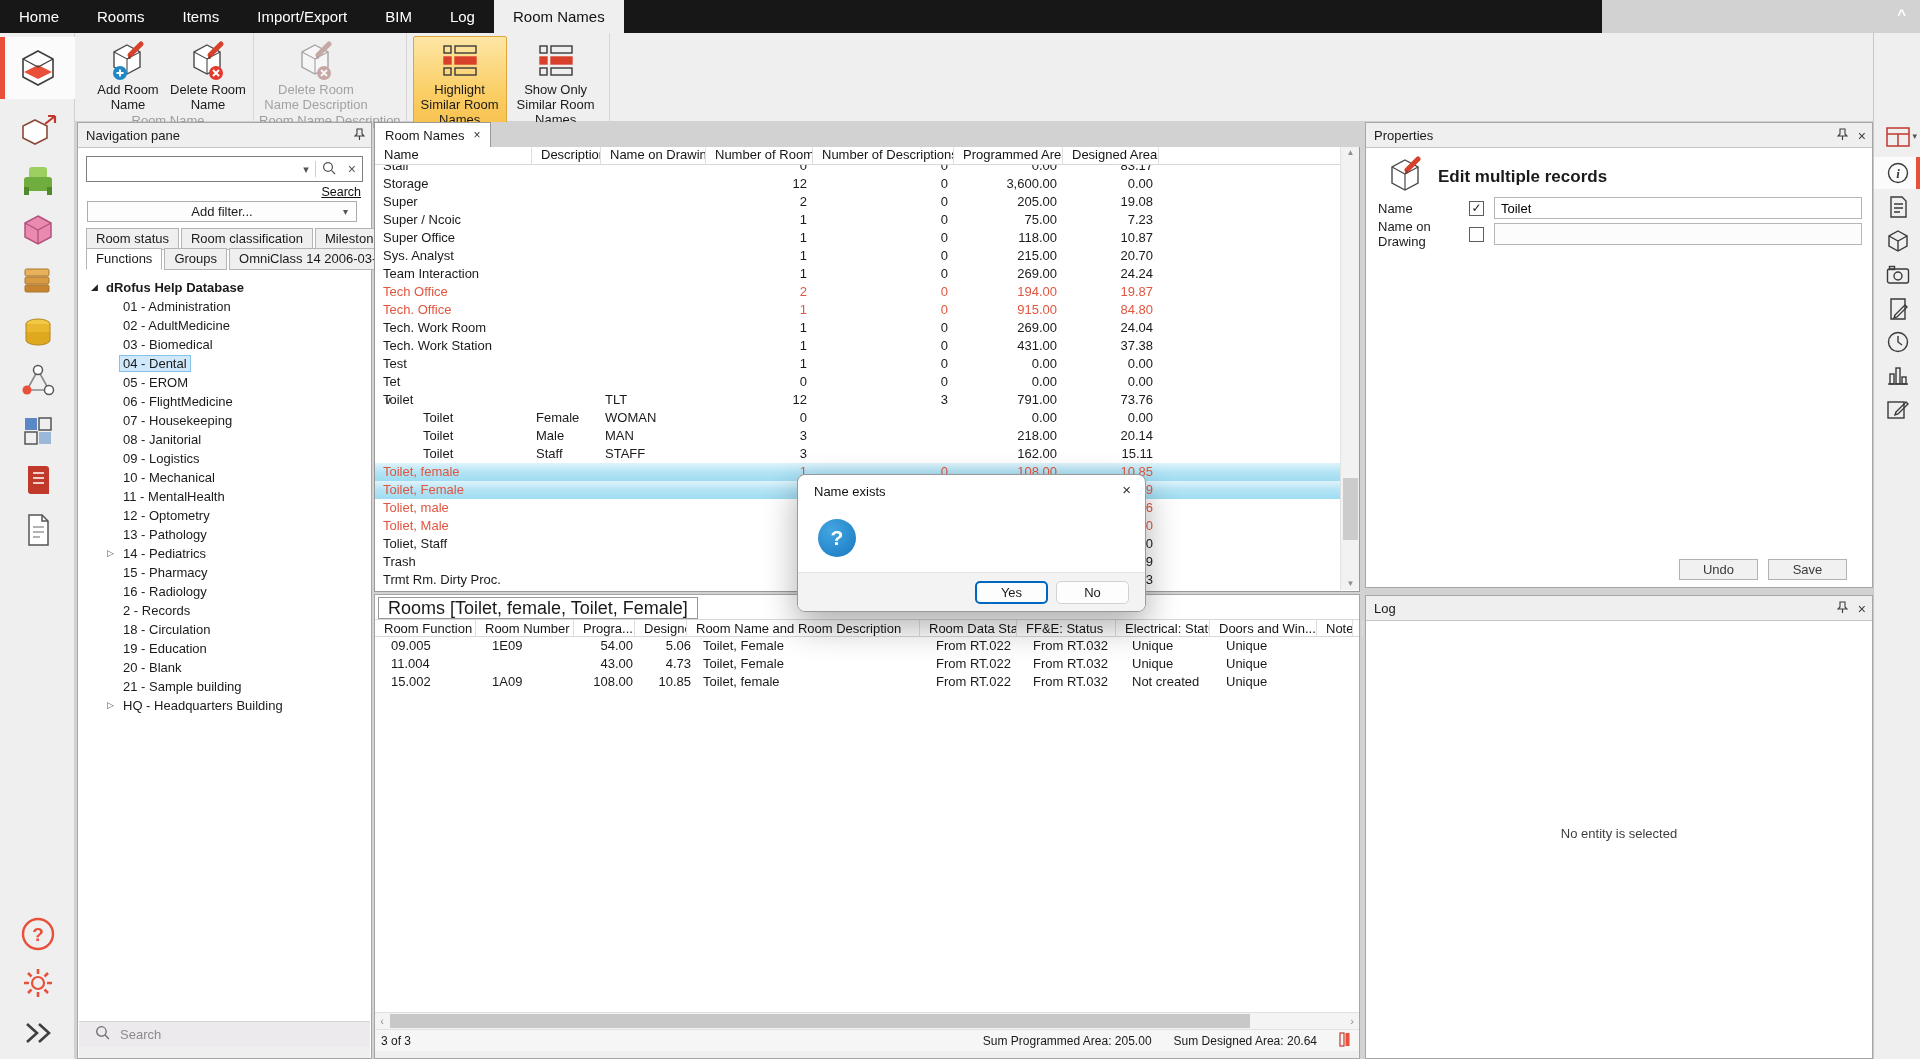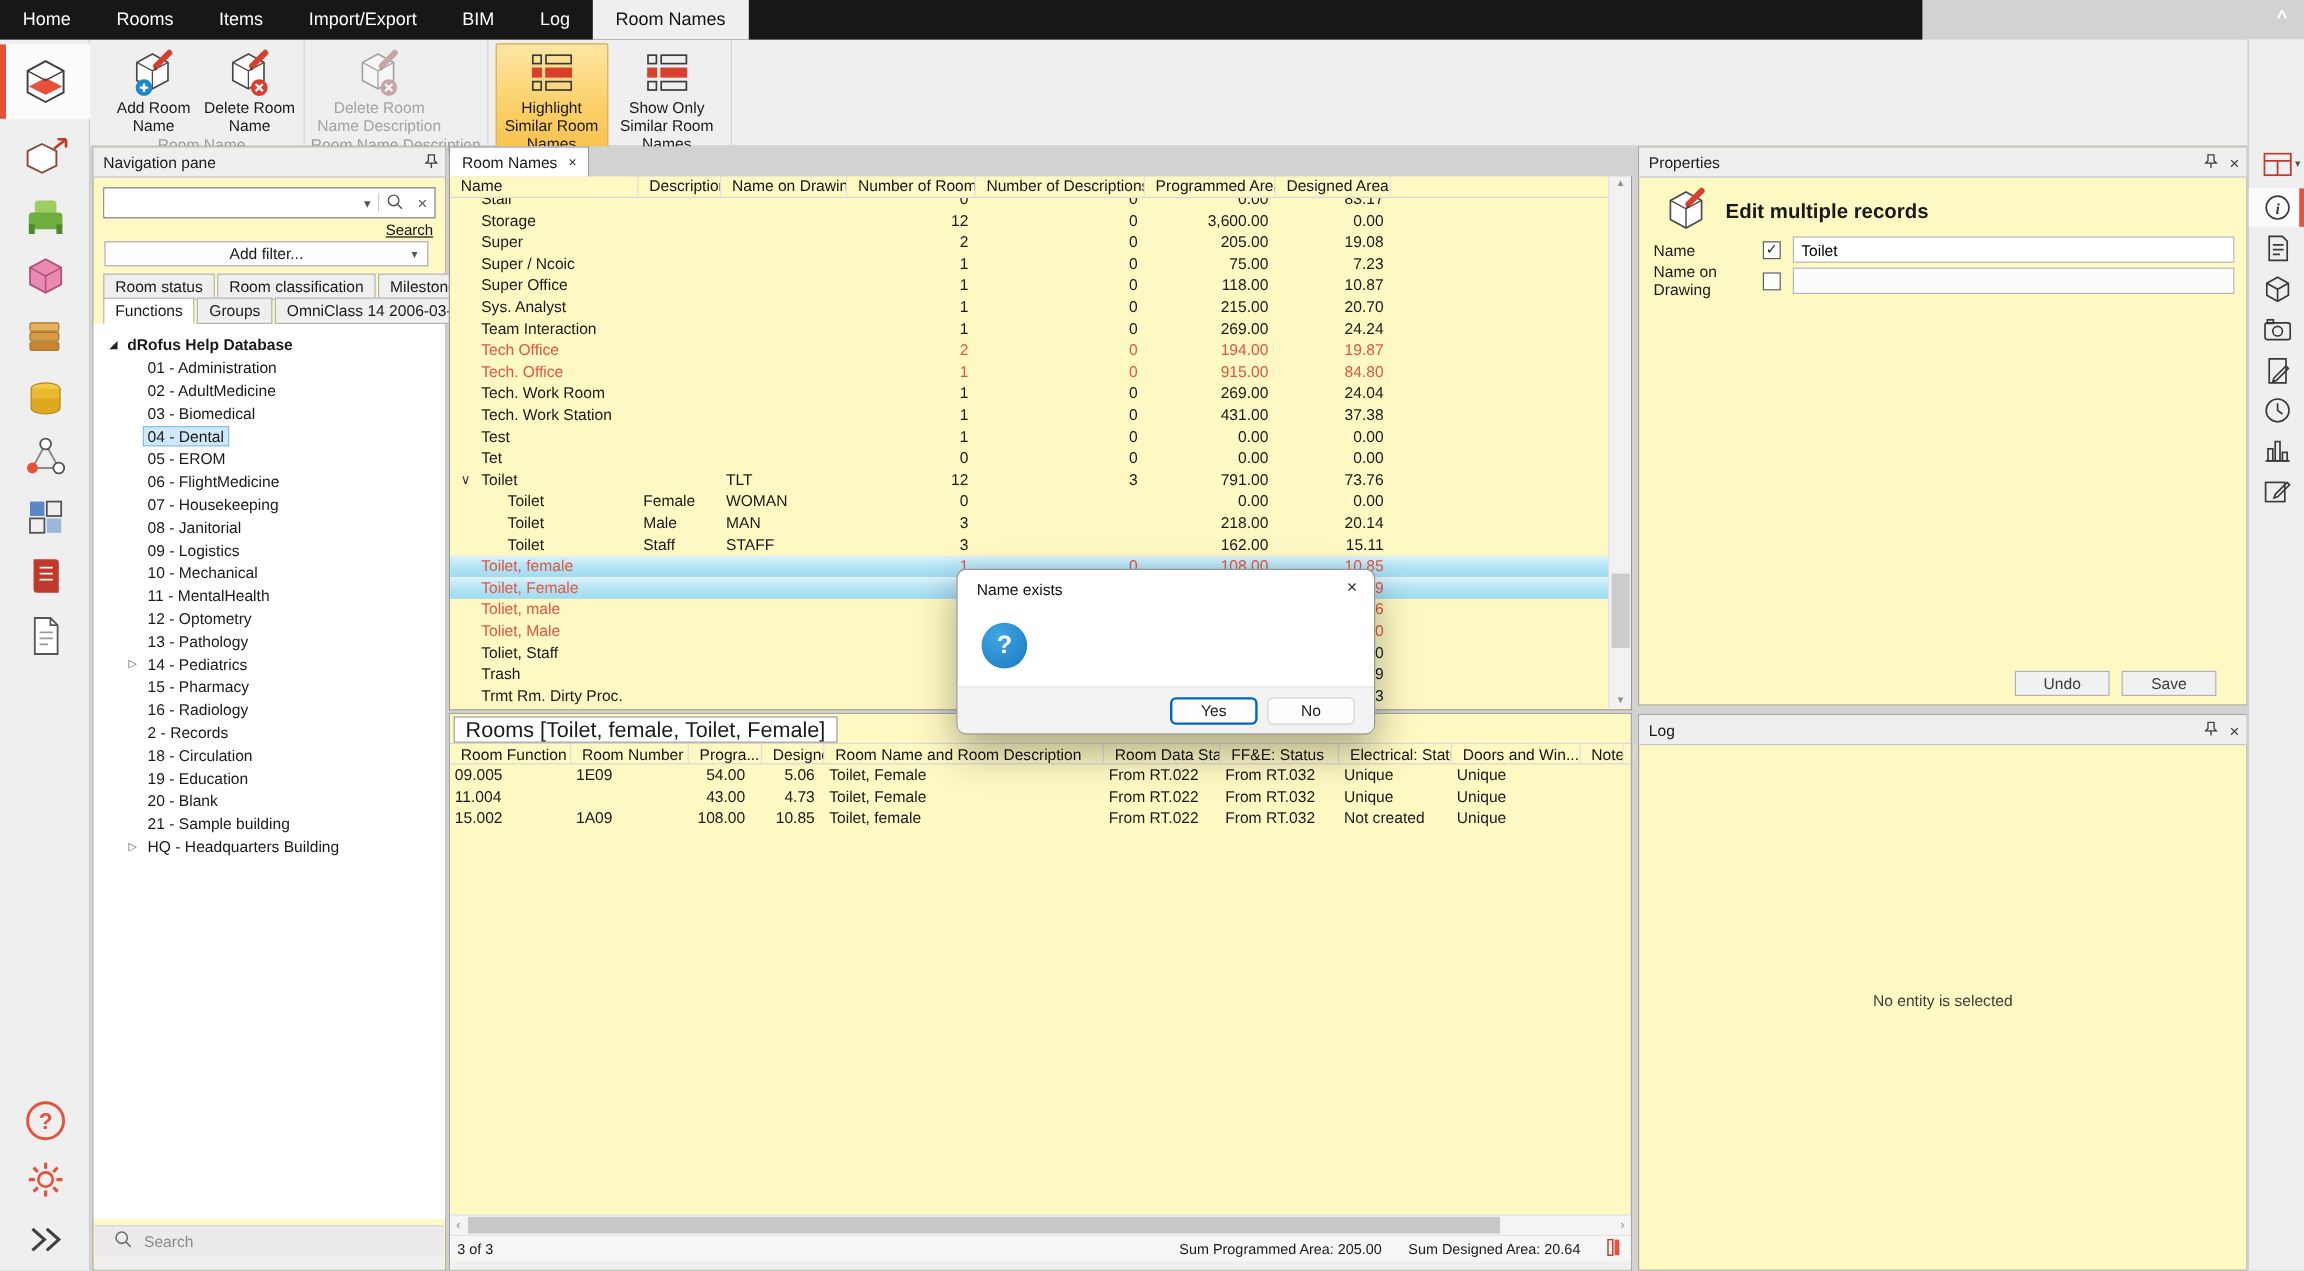--- a/index.html
+++ b/index.html
@@ -26,21 +26,21 @@
   .rb-glabel { margin-top:auto; margin-bottom:4px; text-align:center; font-size:13px; color:#9d9c9d; }
   .g0 .rb-btn { width:78px; } .g1 .rb-btn { width:112px; } .g2 .rb-btn { width:94px; }
 
   
   #left-strip { position:absolute; left:0; top:33px; width:75px; height:1026px; background:#f0eff0; border-right:1px solid #d2d1d2; }
   .ls-item { position:absolute; left:0; width:75px; height:56px; display:flex; align-items:center; justify-content:center; }
   .ls-item.active { background:#fbfbfb; }
   .ls-item.active::before { content:""; position:absolute; left:0; top:0; bottom:0; width:5px; background:#e8503a; }
 
   
-  .pane { position:absolute; background:#fef9c3; border:1px solid #a7a6a7; }
+  .pane { position:absolute; background:#ffffff; border:1px solid #a7a6a7; }
   .pane-title { height:25px; background:#f0eff0; border-bottom:1px solid #c6c5c6; display:flex; align-items:center; font-size:13px; padding-left:8px; position:relative; }
   .pane-tools { position:absolute; right:6px; top:0; height:25px; display:flex; align-items:center; gap:10px; color:#3c3c3c; }
   .pin-icn { font-size:12px; transform:rotate(0deg); }
   .x-icn { font-size:14px; }
 
   
   #nav-pane { left:77px; top:122px; width:295px; height:937px; }
   #nav-search-box { position:absolute; left:8px; top:33px; width:277px; height:26px; border:1px solid #7f7e7f; background:#fff; display:flex; align-items:center; }
   #nav-search-input { flex:1; border:none; outline:none; height:22px; font-size:13px; padding-left:6px; font-family:"Liberation Sans",sans-serif; }
   .sb-ctl { color:#555; font-size:11px; padding:0 6px; }
@@ -68,38 +68,38 @@
   #main-tab { position:absolute; left:0; top:0; height:25px; background:#fff; border:1px solid #9a999a; border-bottom:none; display:flex; align-items:center; padding:0 10px; font-size:13px; gap:9px; }
   #main-tab .x-icn { font-size:12px; color:#333; }
   #main-pane { left:374px; top:146px; width:986px; height:446px; border:1px solid #9a999a; }
   .mgrid { display:grid; grid-template-columns:157px 69px 105px 107px 141px 109px 96px 1fr; }
   #main-header { position:absolute; left:0; top:0; width:966px; height:19px; border-bottom:1px solid #d8d7d8; }
   .hcell { font-size:13px; line-height:18px; padding-left:9px; border-right:1px solid #e0dfe0; white-space:nowrap; overflow:hidden; color:#151515; }
   #main-rows-clip { position:absolute; left:0; top:19px; width:966px; height:424px; overflow:hidden; }
   #main-rows { margin-top:-8px; }
   .mrow { height:18px; }
   .mrow > div { font-size:13px; line-height:18px; white-space:nowrap; overflow:hidden; }
-  .name-cell { position:relative; padding-left:26px; }
+  .name-cell { position:relative; padding-left:8px; }
   .name-cell.lvl1 { padding-left:48px; }
   .name-cell .expander { position:absolute; left:9px; top:0; font-size:11px; color:#333; }
   .pad4 { padding-left:4px; }
   .num { text-align:right; padding-right:6px; }
   .mrow.red { color:#e0563f; }
   .mrow.selected { background:linear-gradient(180deg,#dff3fb 0%,#b4e4f5 50%,#9edcf1 100%); }
   #main-vscroll { position:absolute; right:0; top:0; width:19px; height:444px; background:#f3f2f3; border-left:1px solid #e2e1e2; }
   #main-vscroll .arr { position:absolute; left:0; width:19px; text-align:center; font-size:8px; color:#8f8e8f; }
   #vthumb { position:absolute; left:2px; width:15px; top:332px; height:62px; background:#cdcccd; }
 
   
   #rooms-pane { left:374px; top:594px; width:986px; height:465px; }
   #rooms-tab { position:absolute; left:3px; top:2px; height:22px; border:1px solid #9a999a; background:#fff; font-size:18px; display:flex; align-items:center; padding:0 9px; }
   .rgrid { display:grid; grid-template-columns:101px 98px 61px 52px 233px 97px 99px 94px 107px 36px 1fr; }
   #rooms-header { position:absolute; left:0; top:24px; width:984px; height:18px; border-bottom:1px solid #d8d7d8; border-top:1px solid #d8d7d8; }
   #rooms-rows { position:absolute; left:0; top:42px; width:984px; }
-  .rrow { height:18px; }
+  .rrow { height:18px;margin-left:12px; }
   .rrow > div { font-size:13px; line-height:18px; white-space:nowrap; overflow:hidden; padding-left:4px; }
   .rrow .num { padding-left:0; }
   #rooms-hscroll { position:absolute; left:0; bottom:29px; width:984px; height:17px; background:#f5f4f5; border-top:1px solid #e0dfe0; }
   #rooms-hscroll .arr { position:absolute; top:0; height:17px; line-height:17px; font-size:11px; color:#8f8e8f; width:14px; text-align:center; }
   #hthumb { position:absolute; left:15px; top:1px; height:14px; width:860px; background:#c9c8c9; }
   #rooms-status { position:absolute; left:0; bottom:7px; width:984px; height:22px; background:#f7f6f7; border-top:1px solid #e4e3e4; font-size:12px; display:flex; align-items:center; }
   #rooms-status .left { margin-left:6px; }
   #rooms-status .right { margin-left:auto; display:flex; align-items:center; gap:22px; margin-right:8px; }
   #rooms-bottom-fill { position:absolute; left:0; bottom:0; width:984px; height:7px; background:#f0eff0; }
 

